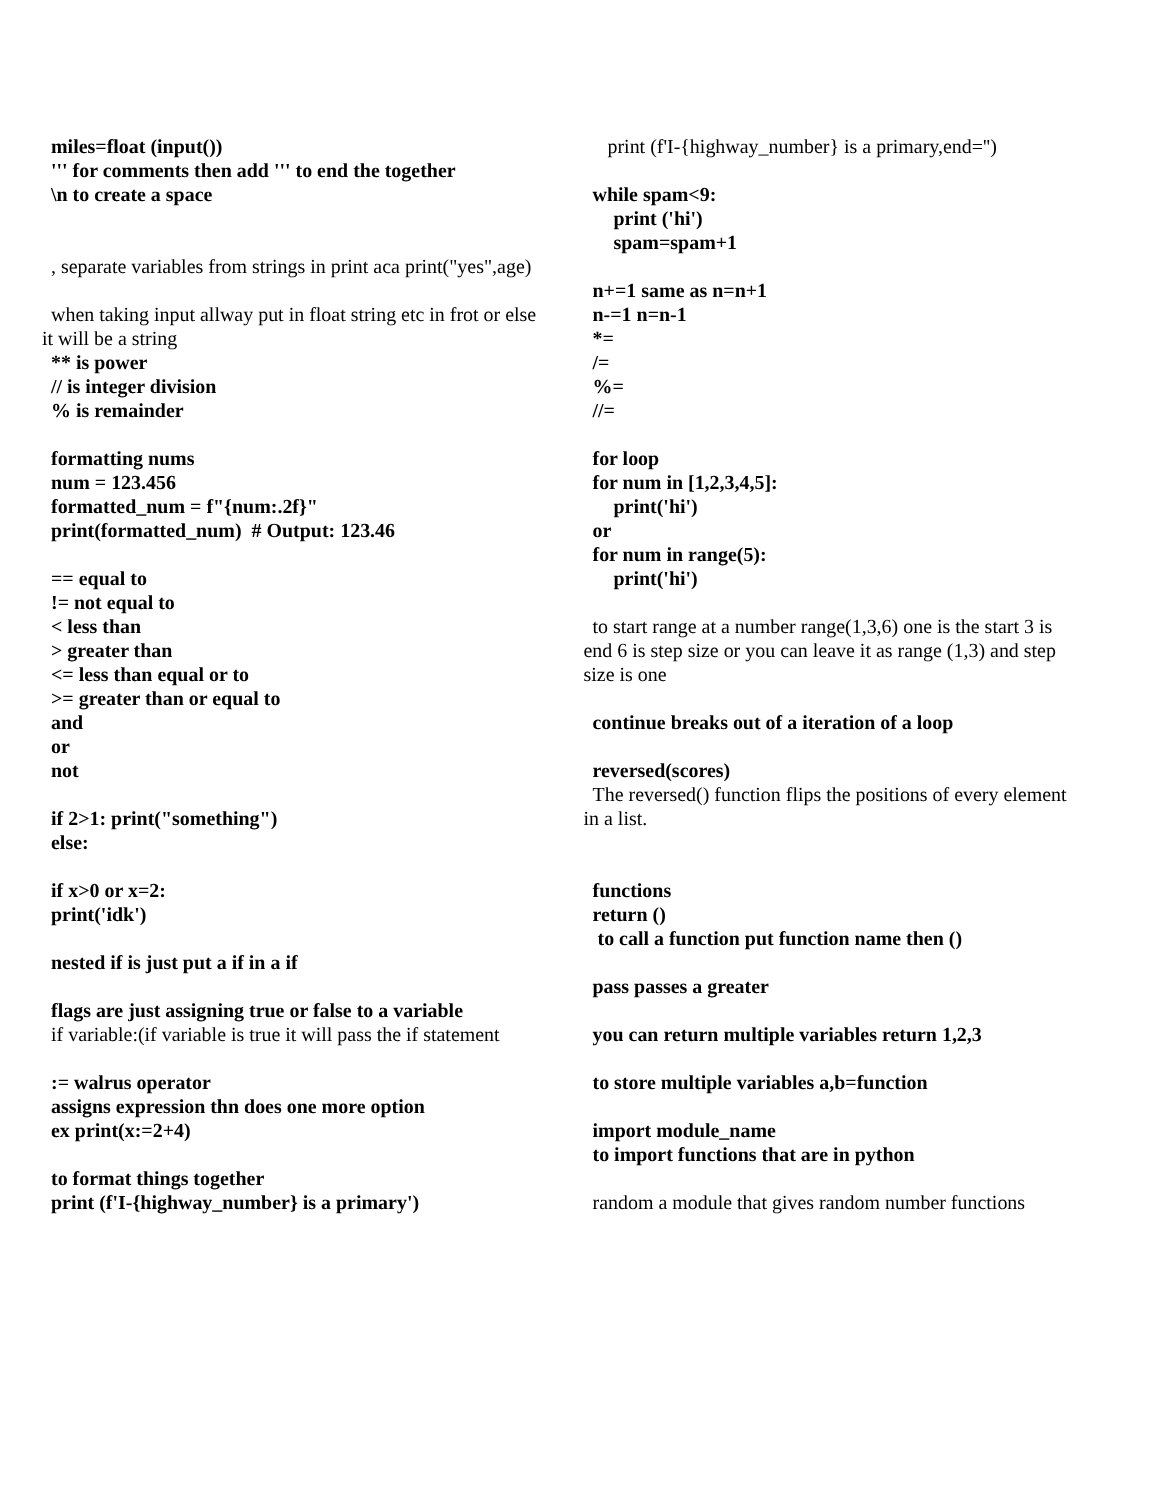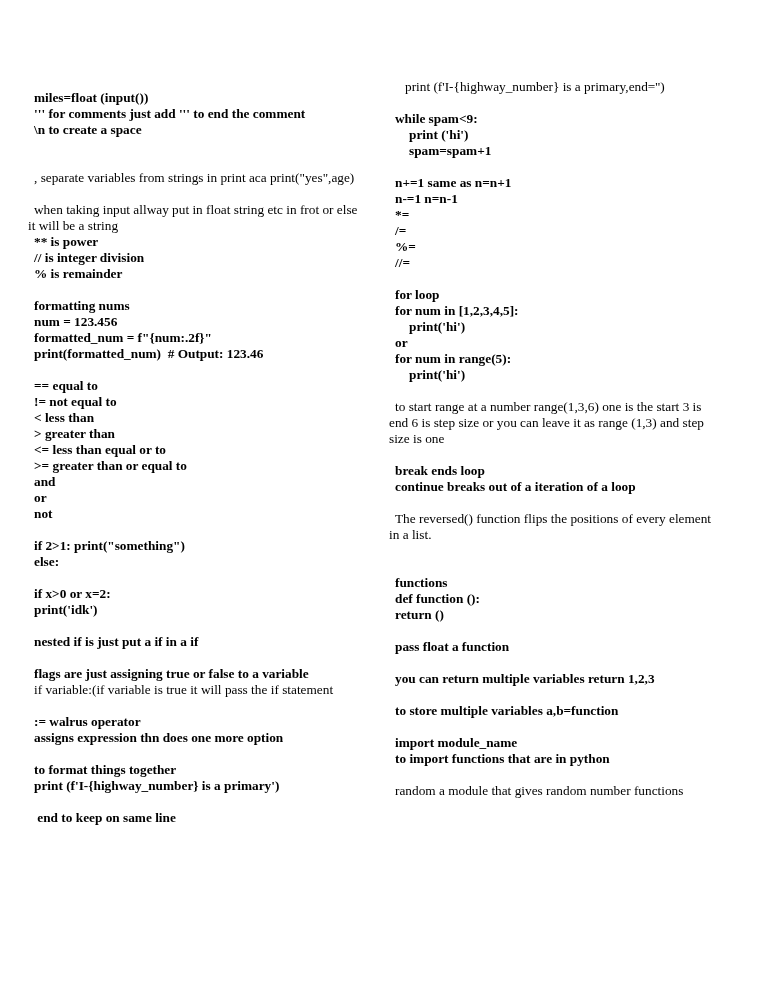--- a/index.html
+++ b/index.html
@@ -1,32 +1,32 @@
 <!DOCTYPE html>
 <html><head>
 <meta charset="utf-8">
 <style>
   html, body { margin: 0; padding: 0; background: #ffffff; }
   body { width: 768px; height: 994px; position: relative; overflow: hidden;
          font-family: "Liberation Serif", "DejaVu Serif", serif; font-size: 13.3px; color: #000; }
   .col { position: absolute; top: 90px; width: 330px; line-height: 16px; }
   .col.left { left: 28px; }
-  .col.right { left: 389px; top: 79px; }
+  .col.right { left: 389px; top: 90px; }
   .line { display: block; padding-left: 6px; white-space: pre; font-weight: bold; }
   .wrap { display: block; padding-left: 0; text-indent: 6px; white-space: normal; }
   .indent { padding-left: 20px; }
   .gap { display: block; height: 16px; }
   .gap2 { display: block; height: 32px; }
 </style>
 </head>
 <body>
 
 <div class="col left">
   <span class="line">miles=float (input())</span>
-  <span class="line">''' for comments just add ''' to end the comment</span>
+  <span class="line">''' for comments then add ''' to end the together</span>
   <span class="line">\n to create a space</span>
   <span class="gap2"></span>
   <span class="wrap">, separate variables from strings in print aca print("yes",age)</span>
   <span class="gap"></span>
   <span class="wrap">when taking input allway put in float string etc in frot or else it will be a string</span>
   <span class="line">** is power</span>
   <span class="line">// is integer division</span>
   <span class="line">% is remainder</span>
   <span class="gap"></span>
   <span class="line">formatting nums</span>
@@ -50,25 +50,25 @@
   <span class="line">if x&gt;0 or x=2:</span>
   <span class="line">print('idk')</span>
   <span class="gap"></span>
   <span class="line">nested if is just put a if in a if</span>
   <span class="gap"></span>
   <span class="line">flags are just assigning true or false to a variable</span>
   <span class="wrap">if variable:(if variable is true it will pass the if statement</span>
   <span class="gap"></span>
   <span class="line">:= walrus operator</span>
   <span class="line">assigns expression thn does one more option</span>
+  <span class="line">ex print(x:=2+4)</span>
   <span class="gap"></span>
   <span class="line">to format things together</span>
   <span class="line">print (f'I-{highway_number} is a primary')</span>
   <span class="gap"></span>
-  <span class="line"> end to keep on same line</span>
 </div>
 
 <div class="col right">
   <span class="wrap" style="white-space:pre-wrap;">   print (f'I-{highway_number} is a primary,end='')</span>
   <span class="gap"></span>
   <span class="line">while spam&lt;9:</span>
   <span class="line indent">print ('hi')</span>
   <span class="line indent">spam=spam+1</span>
   <span class="gap"></span>
   <span class="line">n+=1 same as n=n+1</span>
@@ -80,30 +80,30 @@
   <span class="gap"></span>
   <span class="line">for loop</span>
   <span class="line">for num in [1,2,3,4,5]:</span>
   <span class="line indent">print('hi')</span>
   <span class="line">or</span>
   <span class="line">for num in range(5):</span>
   <span class="line indent">print('hi')</span>
   <span class="gap"></span>
   <span class="wrap">to start range at a number range(1,3,6) one is the start 3 is end 6 is step size or you can leave it as range (1,3) and step size is one</span>
   <span class="gap"></span>
-  <span class="line">break ends loop</span>
   <span class="line">continue breaks out of a iteration of a loop</span>
   <span class="gap"></span>
+  <span class="line">reversed(scores)</span>
   <span class="wrap">The reversed() function flips the positions of every element in a list.</span>
   <span class="gap2"></span>
   <span class="line">functions</span>
-  <span class="line">def function ():</span>
   <span class="line">return ()</span>
+  <span class="line"> to call a function put function name then ()</span>
   <span class="gap"></span>
-  <span class="line">pass float a function</span>
+  <span class="line">pass passes a greater</span>
   <span class="gap"></span>
   <span class="line">you can return multiple variables return 1,2,3</span>
   <span class="gap"></span>
   <span class="line">to store multiple variables a,b=function</span>
   <span class="gap"></span>
   <span class="line">import module_name</span>
   <span class="line">to import functions that are in python</span>
   <span class="gap"></span>
   <span class="wrap">random a module that gives random number functions</span>
 </div>

